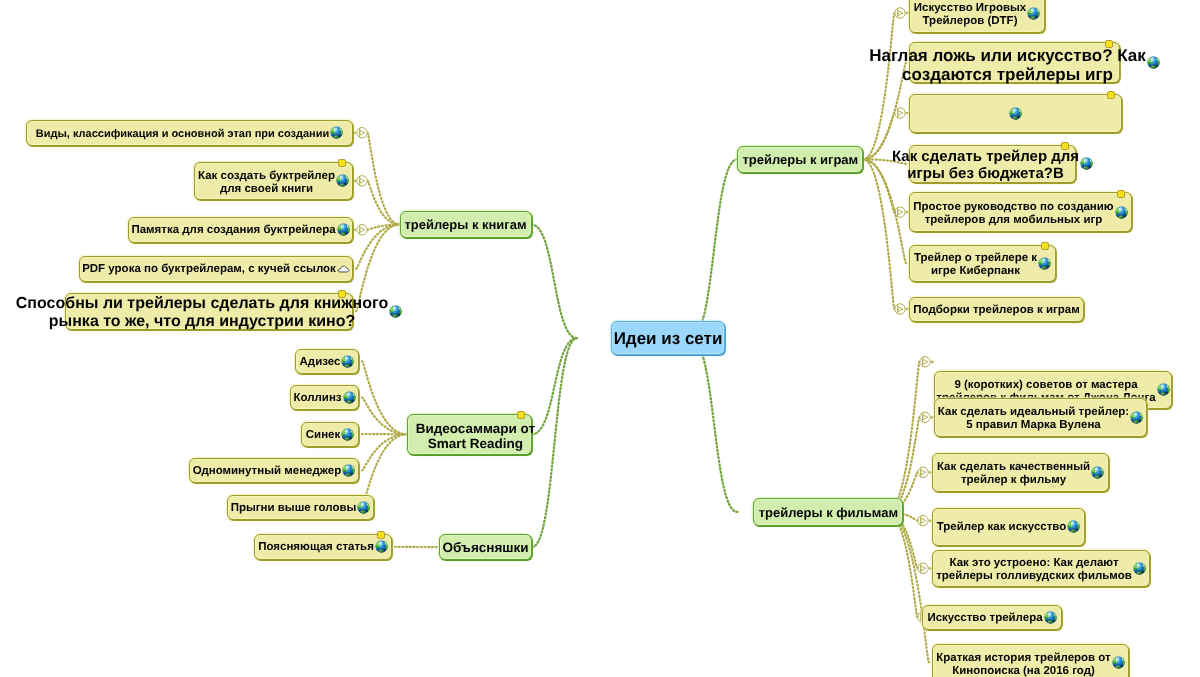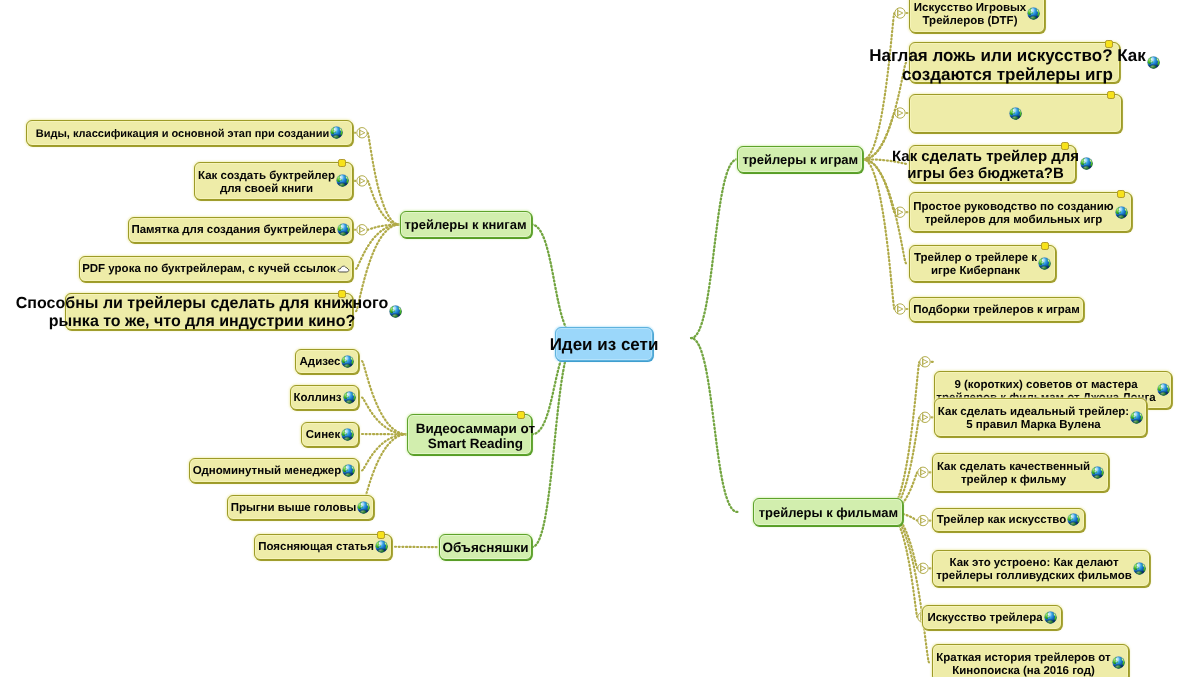--- a/index.html
+++ b/index.html
@@ -136,21 +136,21 @@
       <path d="M917.4 617.25 C 915.6 617.25, 907.8 511.95, 887.4 511.95" fill="none" stroke="#b0aa48" stroke-width="2.2" stroke-dasharray="1.1 2.6" stroke-linecap="round"></path>
       <g>
         <circle cx="923" cy="617.25" r="5.2" fill="#ffffff" stroke="#b0aa48" stroke-width="0.95"></circle>
         <path d="M920.7 612.6 L920.7 621.9" fill="none" stroke="#b0aa48" stroke-width="0.9"></path>
         <path d="M920.75 614.75 L925.85 617.25 L920.75 619.75 Z" fill="none" stroke="#b0aa48" stroke-width="0.9" stroke-linejoin="round"></path>
       </g>
       <path d="M930.8 617.25 L928.4 617.25" fill="none" stroke="#b0aa48" stroke-width="2.2" stroke-dasharray="1.1 2.6" stroke-linecap="round"></path>
       <path d="M929 662.5 C 926.504 662.5, 915.688 511.95, 887.4 511.95" fill="none" stroke="#b0aa48" stroke-width="2.2" stroke-dasharray="1.1 2.6" stroke-linecap="round"></path>
     </svg>
   <div id="nodes">
-      <div class="node root" style="left: 555px; top: 321.3px; width: 98px; height: 33.6px; margin-top: 6px;">
+      <div class="node root" style="left: 611px; top: 321.3px; width: 114px; height: 33.6px;">
         <div class="node-inner">
           <span class="label" style="font-size: 17px;">Идеи из сети</span>
         </div>
       </div>
       <div class="node branch" style="left: 399.5px; top: 211px; width: 132px; height: 27.2px;">
         <div class="node-inner">
           <span class="label" style="font-size: 13px;">трейлеры к книгам</span>
         </div>
       </div>
       <div class="node branch" style="left: 406.9px; top: 413.5px; width: 125px; height: 41.5px; padding-left: 12px;">
@@ -1044,21 +1044,21 @@
   </g>
   <g clip-path="url(#cg18)">
     <ellipse cx="13" cy="29" rx="15" ry="9" fill="#062346" opacity=".38"></ellipse>
   </g>
   <circle cx="16" cy="16" r="14.9" fill="none" stroke="#0a2e5c" stroke-width="1.3" opacity=".40"></circle>
   <ellipse cx="11.8" cy="9.4" rx="7.2" ry="4.8" fill="#ffffff" opacity=".24" transform="rotate(-30 11.8 9.4)"></ellipse>
   </svg>
           </span>
         </div>
       </div>
-      <div class="node leaf" style="left: 932px; top: 507.8px; width: 153px; height: 24px;">
+      <div class="node leaf" style="left: 932px; top: 507.8px; width: 153px; height: 38px;">
         <div class="node-inner">
           <span class="label" style="font-size: 11.5px;">Трейлер как искусство</span>
           <span class="icon-slot">
             <svg class="globe" width="13" height="13" viewBox="0 0 32 32">
   <defs>
     <radialGradient id="bg19" cx="32%" cy="24%" r="88%">
       <stop offset="0%" stop-color="#dff3ff"></stop>
       <stop offset="14%" stop-color="#9cd7f5"></stop>
       <stop offset="34%" stop-color="#3ba3e6"></stop>
       <stop offset="56%" stop-color="#1571c4"></stop>

